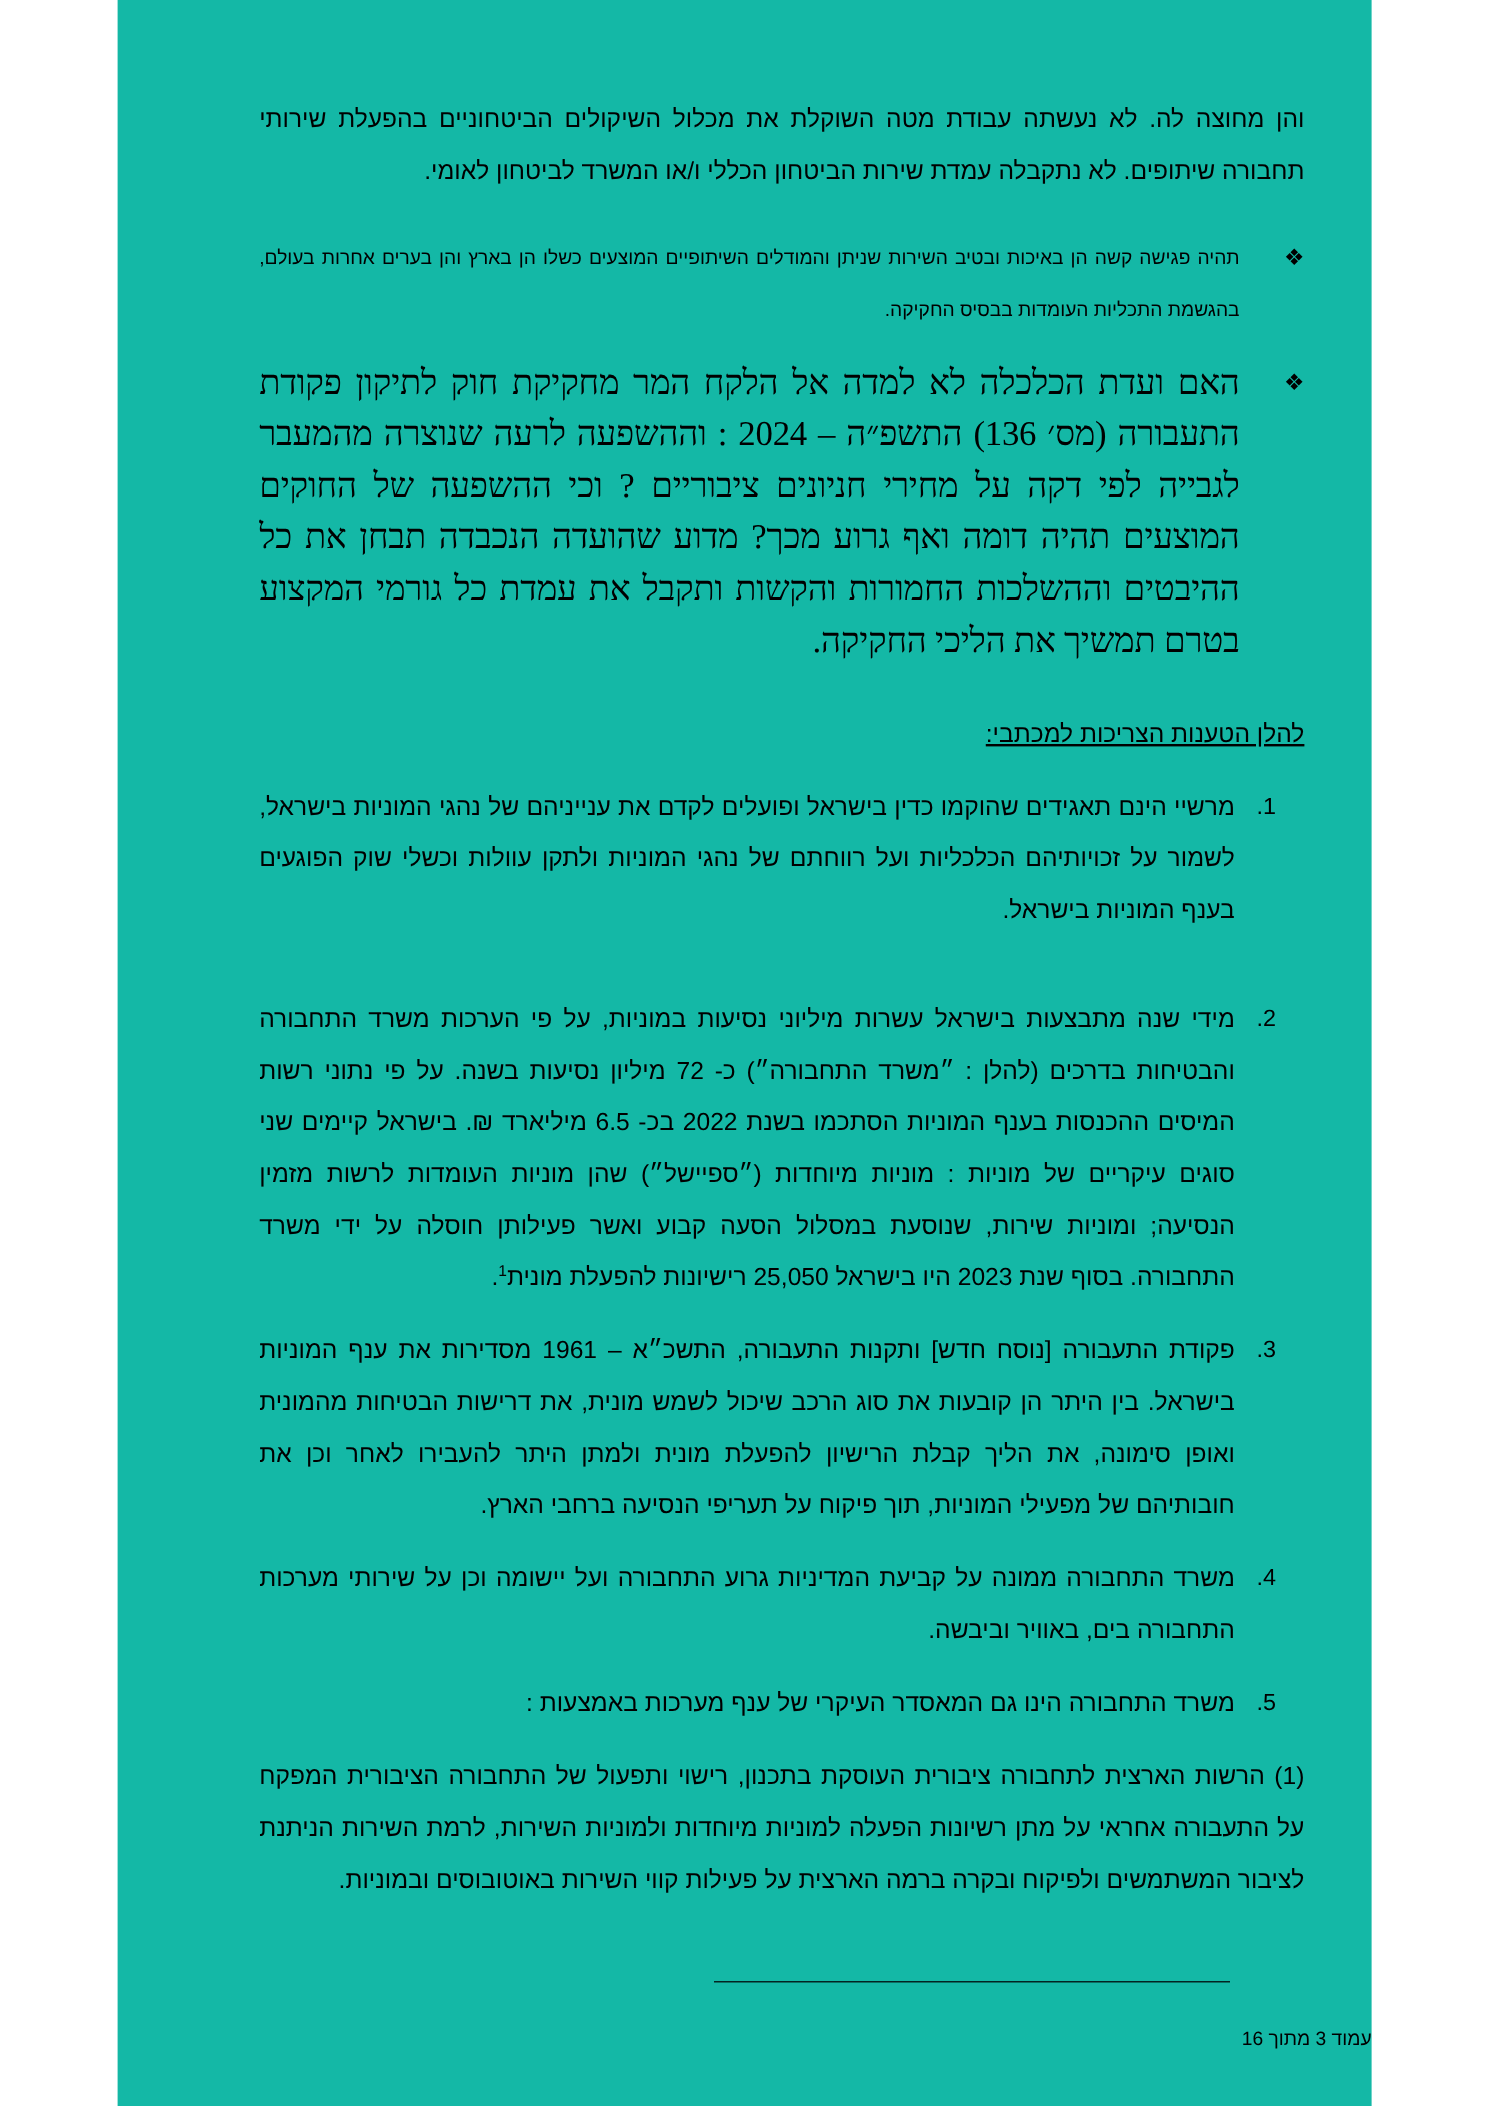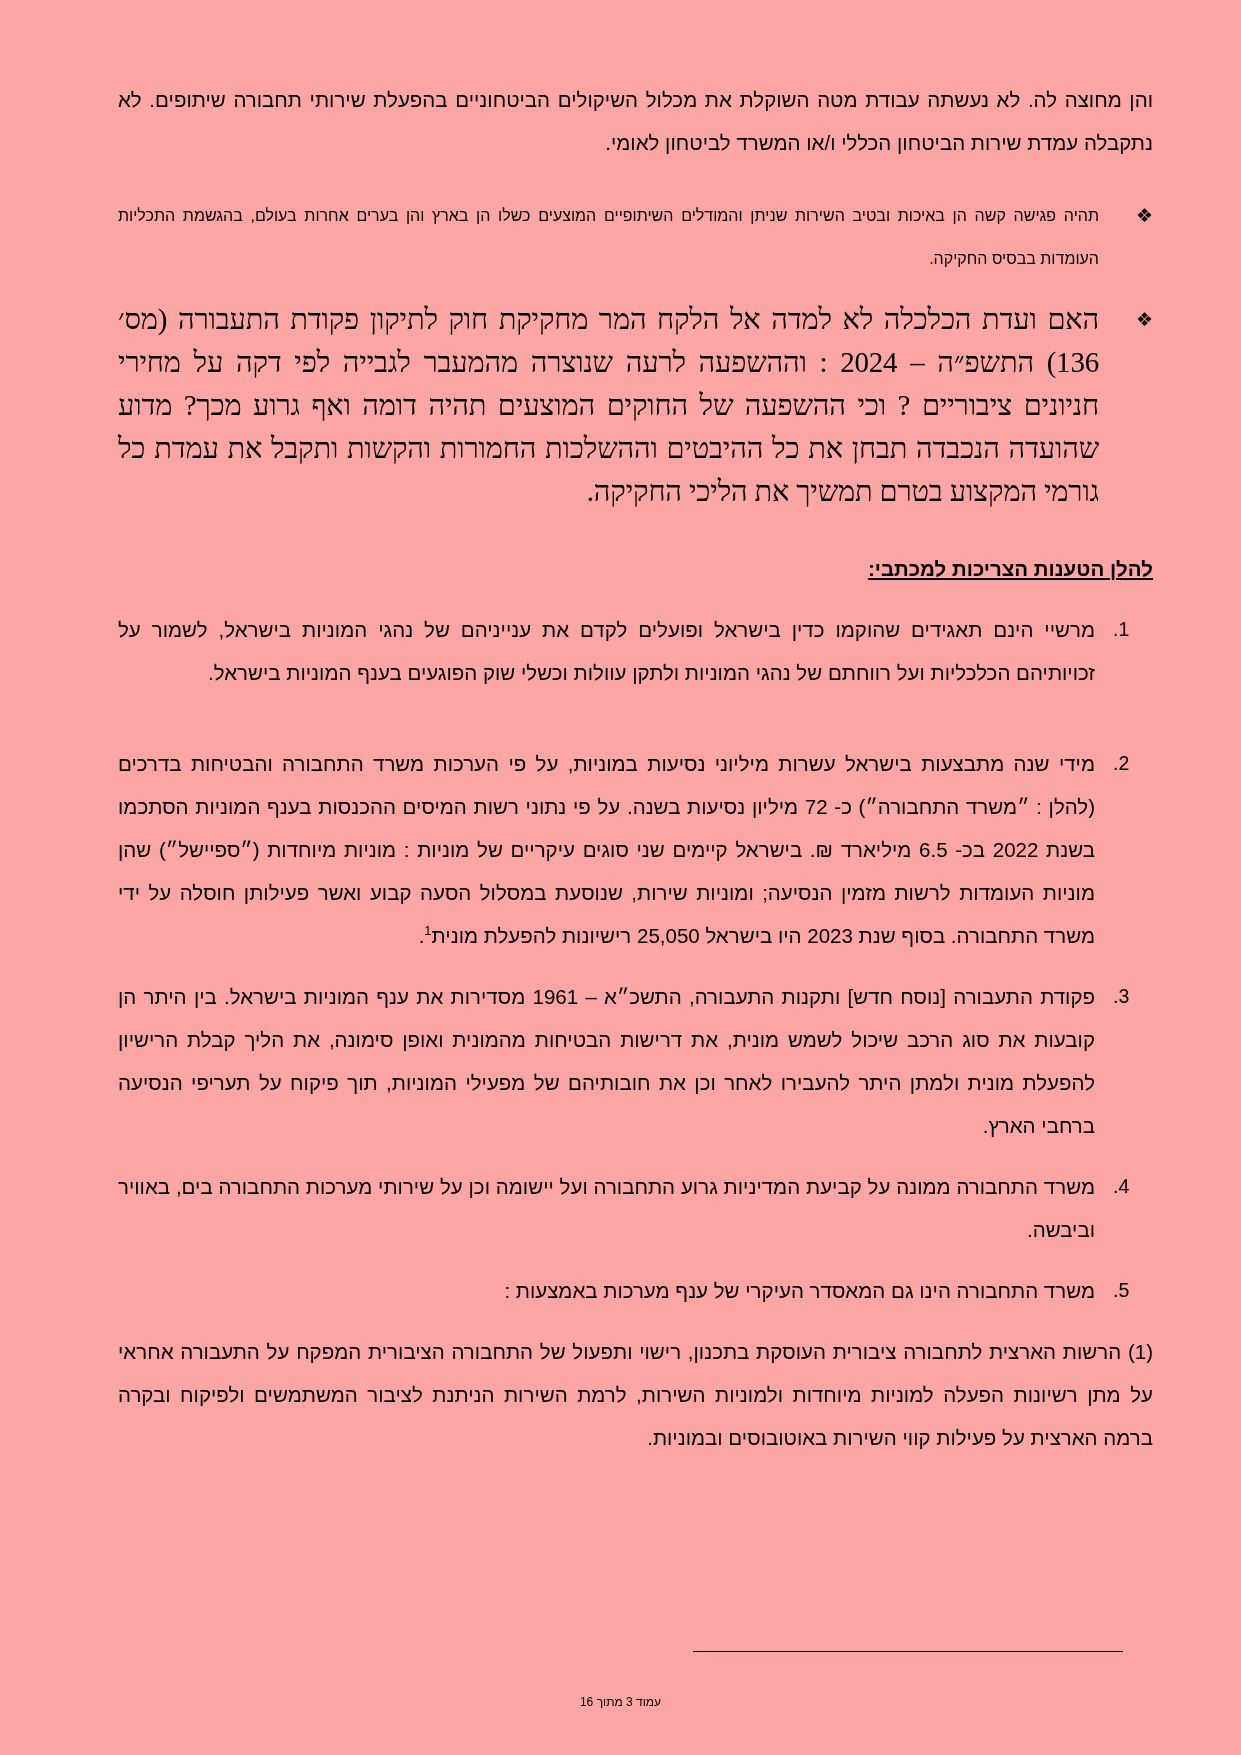--- a/index.html
+++ b/index.html
@@ -7,27 +7,27 @@
     margin: 0;
     padding: 0;
     background: #ffffff;
   }
   body {
     font-family: "Liberation Sans", "DejaVu Sans", sans-serif;
     color: #000000;
   }
   .page {
     position: relative;
-    width: 1241px;
+    width: 1045px;
     height: 1755px;
-    background: #fca5a5;
+    background: #14b8a6;
     margin: 0 auto;
     overflow: hidden;
     box-sizing: border-box;
-    padding: 78px 88px 0 118px;
+    padding: 78px 56px 0 118px;
     direction: rtl;
   }
 
   
   .para {
     font-size: 20.5px;
     line-height: 43px;
     text-align: justify;
     text-align-last: right;
     direction: rtl;
@@ -92,21 +92,21 @@
     font-size: 20.5px;
     line-height: 43px;
     text-align: justify;
     text-align-last: right;
   }
 
   
   .heading {
     font-size: 20.5px;
     line-height: 43px;
-    font-weight: bold;
+    font-weight: normal;
     text-decoration: underline;
     text-align: right;
     direction: rtl;
   }
 
   b, .b { font-weight: normal; }
   .sup {
     font-size: 13px;
     vertical-align: super;
     line-height: 0;
@@ -132,22 +132,22 @@
     line-height: 26px;
     text-align: right;
     direction: rtl;
     padding-top: 4px;
   }
   .page-number {
     position: absolute;
     left: 0;
     right: 0;
     bottom: 46px;
-    text-align: center;
-    font-size: 12px;
+    text-align: right;
+    font-size: 16px;
     direction: rtl;
   }
 </style>
 </head>
 <body>
 
 <div class="page">
 
   <div class="para">והן מחוצה לה. לא נעשתה עבודת מטה השוקלת את מכלול השיקולים הביטחוניים בהפעלת שירותי תחבורה שיתופים. לא נתקבלה עמדת שירות הביטחון הכללי ו/או המשרד לביטחון לאומי.</div>
 

